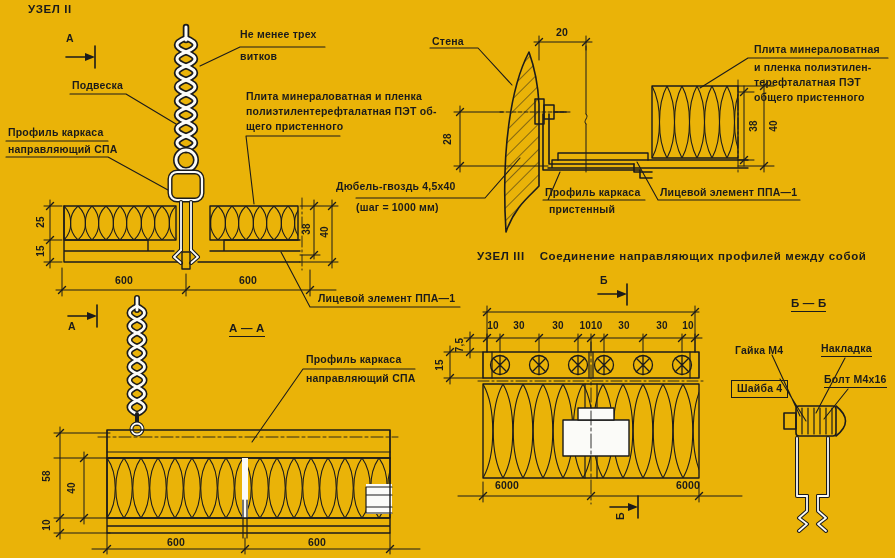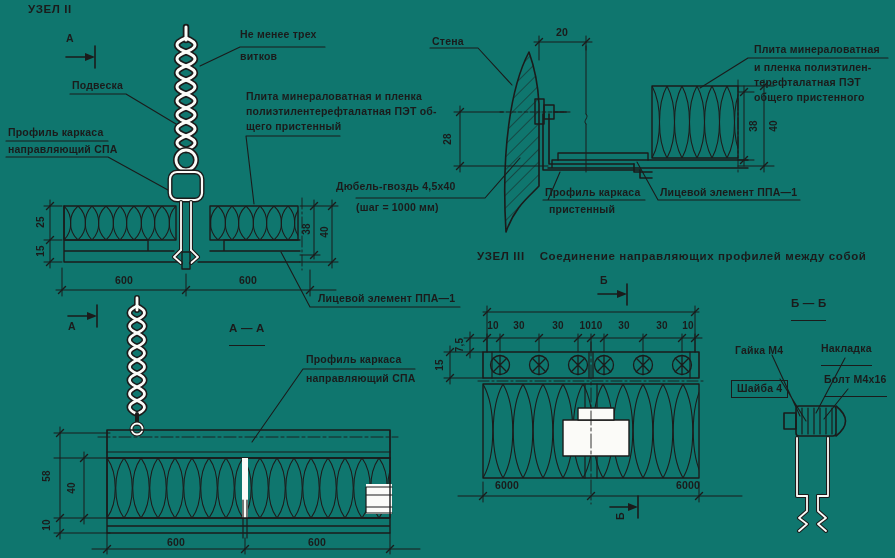--- a/index.html
+++ b/index.html
@@ -1,24 +1,24 @@
 <!DOCTYPE html>
 <html><head>
 <meta charset="utf-8">
 <style>
   html,body{margin:0;padding:0;background:#e8e8e4}
-  #stage{position:relative;width:895px;height:558px;background:#0f766e;overflow:hidden;
+  #stage{position:relative;width:895px;height:558px;background:#eab308;overflow:hidden;
          font-family:"Liberation Sans",sans-serif;color:#1b1b1b}
   #stage svg{position:absolute;left:0;top:0}
   .t{position:absolute;font:700 10.5px "Liberation Sans",sans-serif;color:#1b1b1b;
      letter-spacing:.2px;white-space:nowrap;line-height:13px}
   .h{display:flex;gap:15px;font-size:11.5px;letter-spacing:.6px}
   .vc{transform:translate(-50%,-50%) rotate(-90deg)}
   .c{transform:translate(-50%,0)}
-  .ul{border-bottom:1.5px solid #1b1b1b;padding-bottom:10px}
+  .ul{border-bottom:1.5px solid #1b1b1b;padding-bottom:1px}
   .box{border:1.5px solid #1b1b1b;padding:1px 5px 2px}
   .sm{font-size:10px}
 </style>
 </head>
 <body>
 
 <div id="stage">
 
 <svg width="895" height="558" viewBox="0 0 895 558">
 <defs>
@@ -313,21 +313,21 @@
   <span>Соединение направляющих профилей между собой</span>
 </div>
 
 <div class="t" style="left:240px;top:28px">Не менее трех</div>
 <div class="t" style="left:240px;top:50px">витков</div>
 <div class="t" style="left:72px;top:79px">Подвеска</div>
 <div class="t" style="left:8px;top:126px">Профиль каркаса</div>
 <div class="t" style="left:8px;top:143px">направляющий СПА</div>
 <div class="t" style="left:246px;top:90px">Плита минераловатная и пленка</div>
 <div class="t" style="left:246px;top:105px">полиэтилентерефталатная ПЭТ об-</div>
-<div class="t" style="left:246px;top:120px">щего пристенный</div>
+<div class="t" style="left:246px;top:120px">щего пристенного</div>
 <div class="t" style="left:318px;top:292px">Лицевой элемент ППА—1</div>
 <div class="t" style="left:66px;top:32px">А</div>
 <div class="t" style="left:68px;top:320px">А</div>
 <div class="t vc sm" style="left:40px;top:222px">25</div>
 <div class="t vc sm" style="left:40px;top:251px">15</div>
 <div class="t vc sm" style="left:306px;top:229px">38</div>
 <div class="t vc sm" style="left:324px;top:232px">40</div>
 <div class="t c" style="left:124px;top:274px">600</div>
 <div class="t c" style="left:248px;top:274px">600</div>
 

